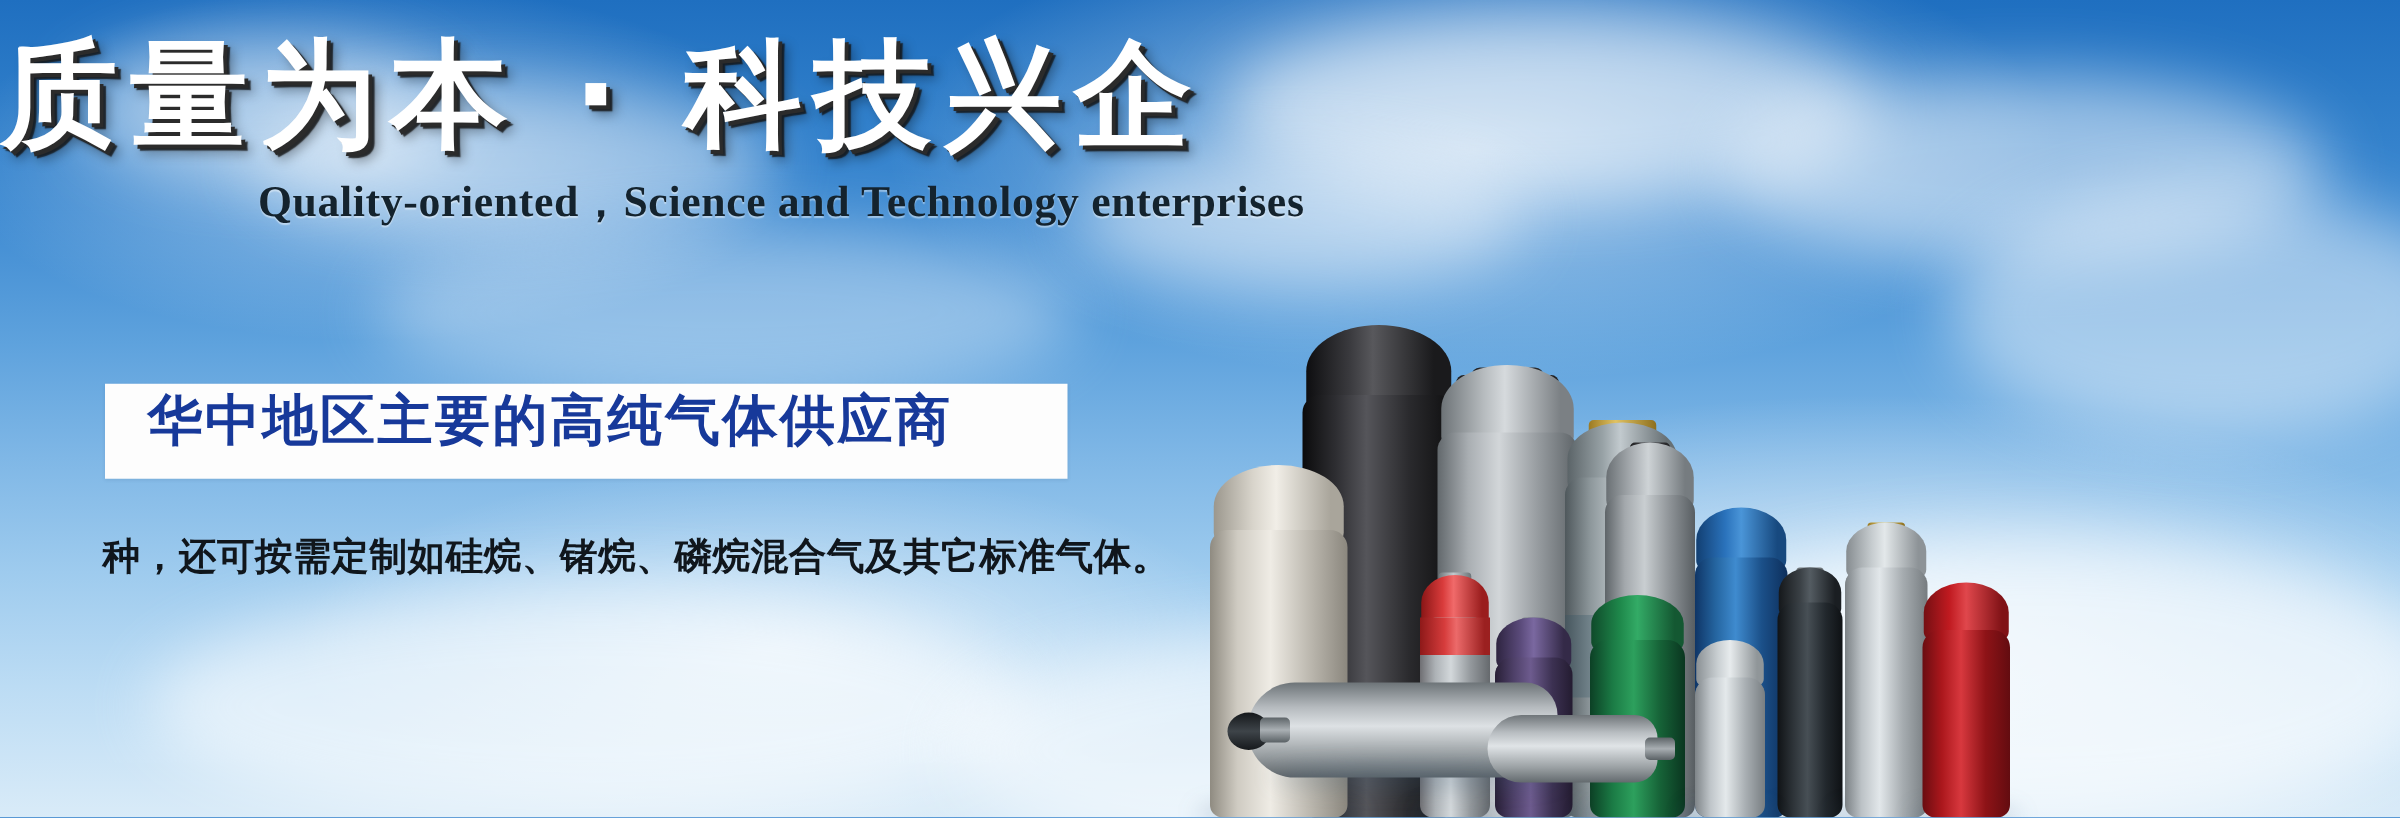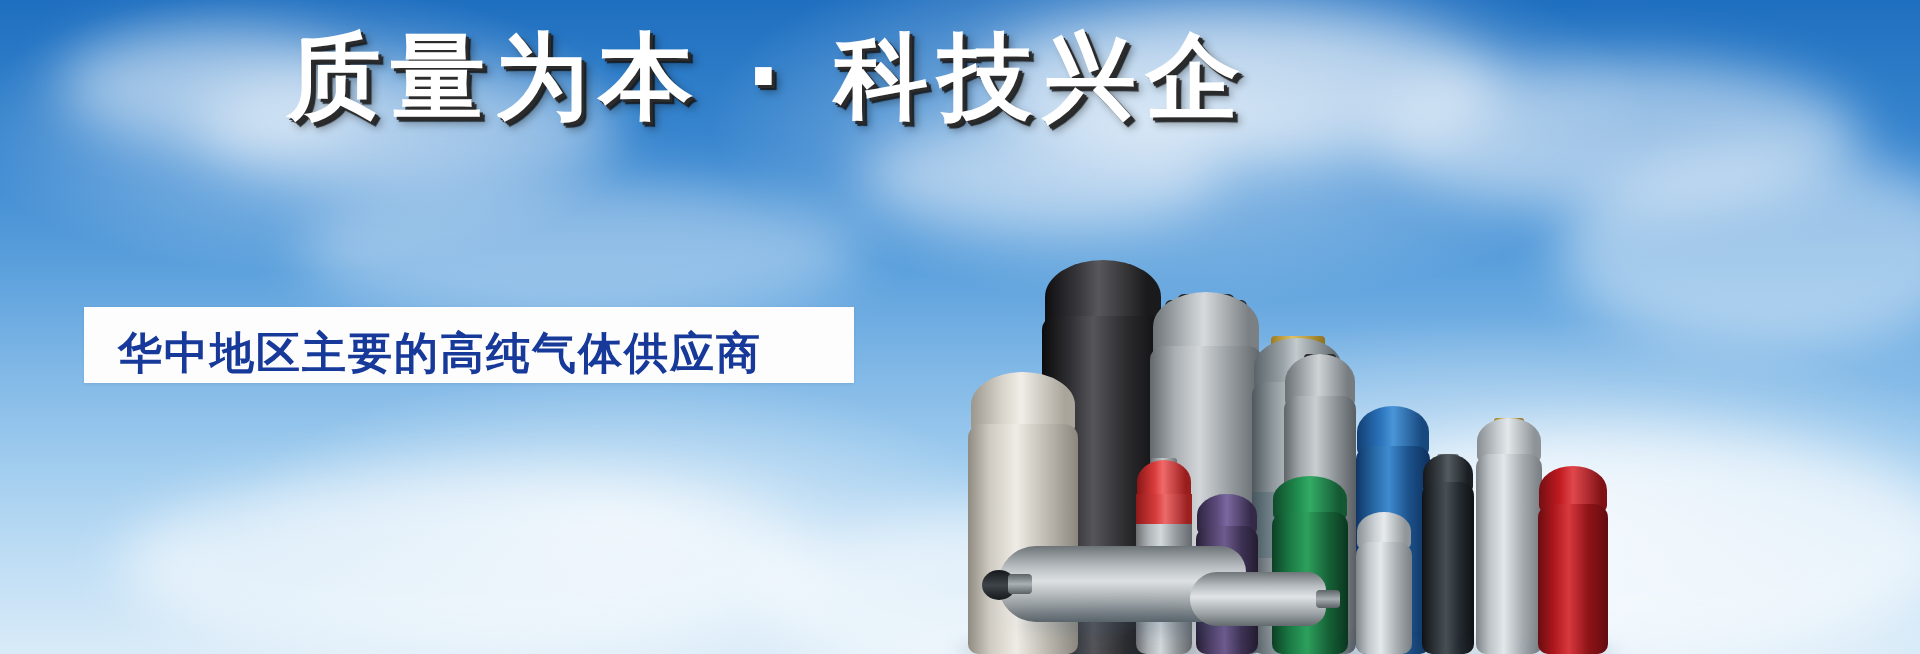--- a/index.html
+++ b/index.html
@@ -33,21 +33,21 @@
   .c4{left:1380px;top:60px;  width:480px;height:150px;opacity:.50;}
   .c5{left:1560px;top:150px; width:420px;height:200px;opacity:.45;}
   .c6{left:300px; top:180px; width:560px;height:140px;opacity:.35;}
   .c7{left:120px; top:470px; width:700px;height:190px;opacity:.55;}
   .c8{left:760px; top:500px; width:700px;height:200px;opacity:.55;}
   .c9{left:1300px;top:430px; width:660px;height:230px;opacity:.60;}
   .c10{left:860px;top:120px; width:360px;height:110px;opacity:.45;}
 
   
   .headline{
-    position:absolute;left:0;top:26px;width:1250px;text-align:right;
+    position:absolute;left:0;top:26px;width:1250px;text-align:left;
     font-family:"DejaVu Sans","Liberation Sans",sans-serif;
     font-weight:bold;font-size:94px;line-height:1.08;
     letter-spacing:10px;
     color:#ffffff;white-space:nowrap;
     text-shadow:
       3px 3px 0 #2b2b2b,
       5px 5px 1px rgba(20,20,20,.85),
       7px 7px 9px rgba(0,0,0,.35);
   }
   .subhead{
@@ -55,21 +55,21 @@
     font-family:"Liberation Serif","DejaVu Serif",serif;
     font-weight:bold;font-size:35px;letter-spacing:.5px;
     color:#14232e;white-space:nowrap;
     text-shadow:0 1px 1px rgba(255,255,255,.45);
   }
 
   
   .slogan-box{
     position:absolute;left:84px;top:307px;width:770px;height:76px;
     background:#fdfdfd;
-    display:flex;align-items:flex-end;
+    display:flex;align-items:flex-start;
     box-shadow:0 1px 3px rgba(0,40,80,.10);
   }
   .slogan-text{
     font-family:"DejaVu Sans","Liberation Sans",sans-serif;
     font-weight:bold;font-size:44px;letter-spacing:2px;
     color:#17399a;margin-left:34px;white-space:nowrap;
   }
 
   
   .para{
@@ -106,26 +106,28 @@
   <div class="cloud c3"></div>
   <div class="cloud c4"></div>
   <div class="cloud c5"></div>
   <div class="cloud c6"></div>
   <div class="cloud c7"></div>
   <div class="cloud c8"></div>
   <div class="cloud c9"></div>
   <div class="cloud c10"></div>
 
   <div class="headline">质量为本 · 科技兴企</div>
+  <div class="subhead">Quality-oriented，Science and Technology enterprises</div>
 
   <div class="slogan-box">
     <span class="slogan-text">华中地区主要的高纯气体供应商</span>
   </div>
 
   <div class="para">
+    <span class="ln">种，还可按需定制如硅烷、锗烷、磷烷混合气及其它标准气体。</span>
   </div>
 
   <div class="cyl-group">
 
     <div class="cyl" style="left:82px;width:122px;height:390px;">
       <div class="shadow" style="width:150px;height:22px;"></div>
       <div class="cap" style="top:0;width:66px;height:52px;background:linear-gradient(90deg,#1a1a1c,#4a4a4e 35%,#2a2a2c);"></div>
       <div class="cap" style="top:8px;width:90px;height:14px;border-radius:7px;background:#242426;"></div>
       <div class="shoulder" style="bottom:320px;width:116px;height:74px;
            background:linear-gradient(90deg,#0e0e10,#3a3a3e 30%,#58585c 46%,#1a1a1c 88%);"></div>

